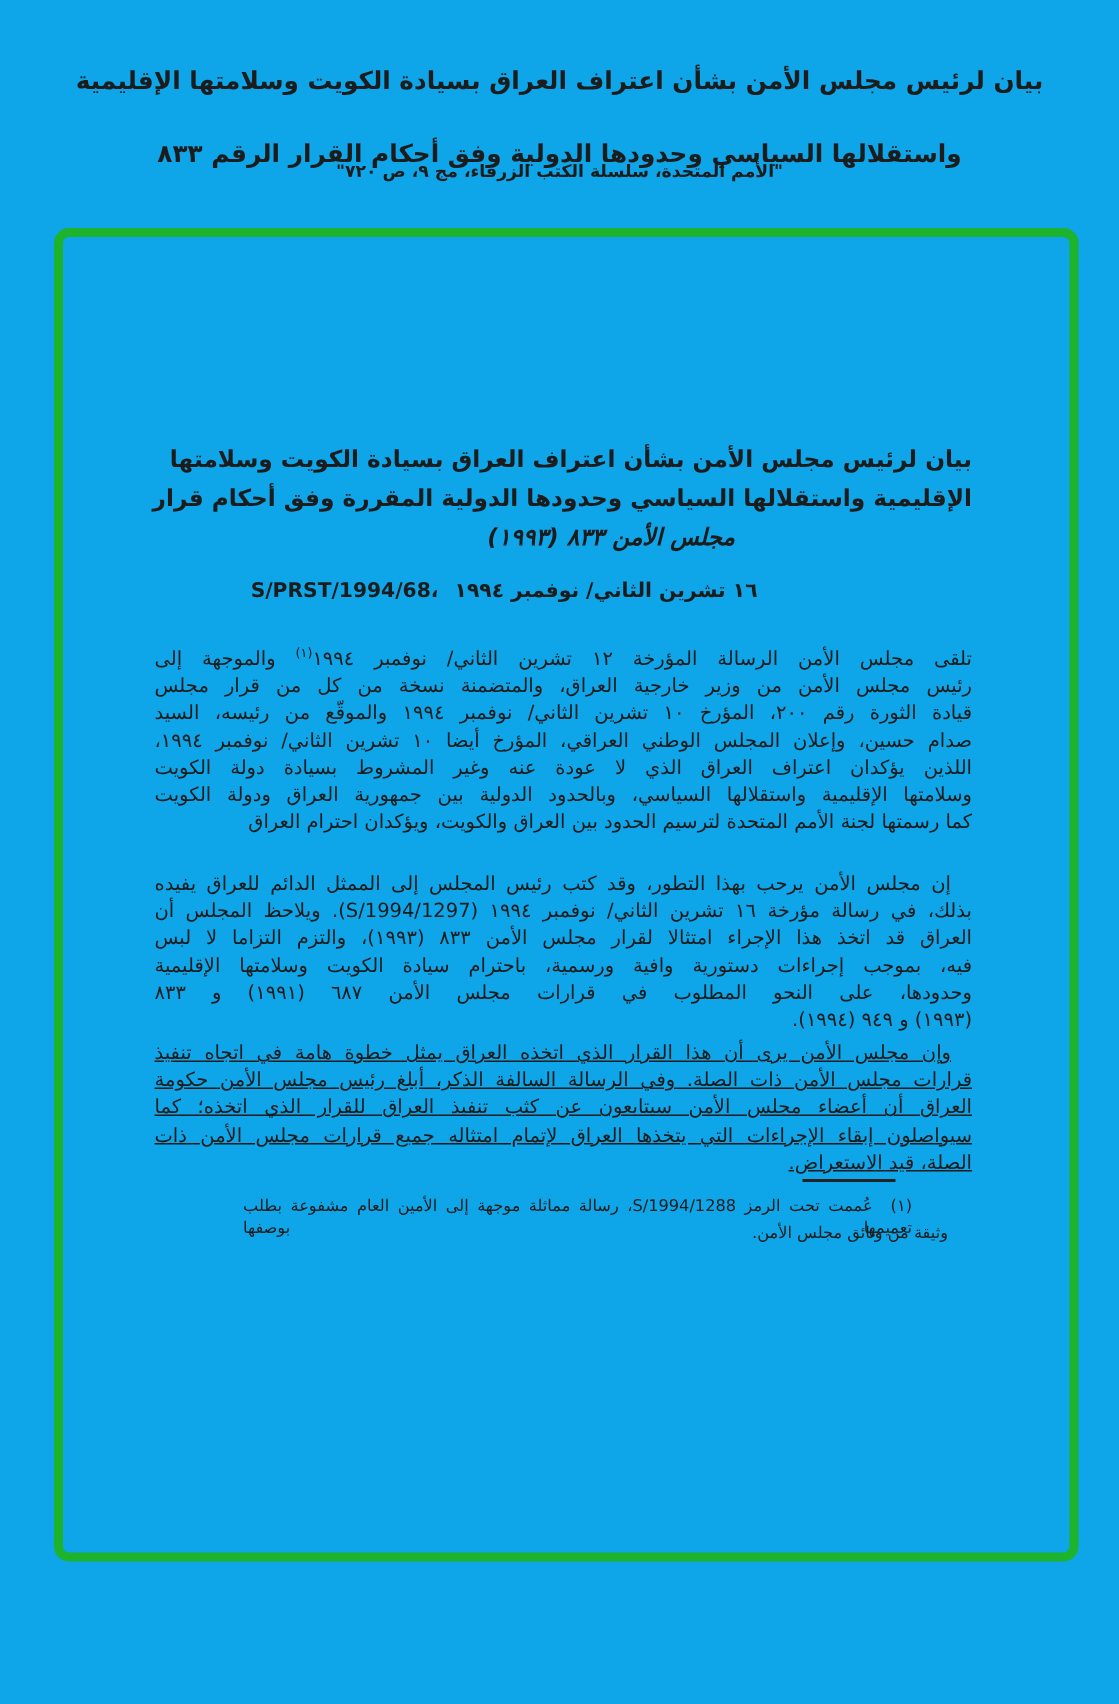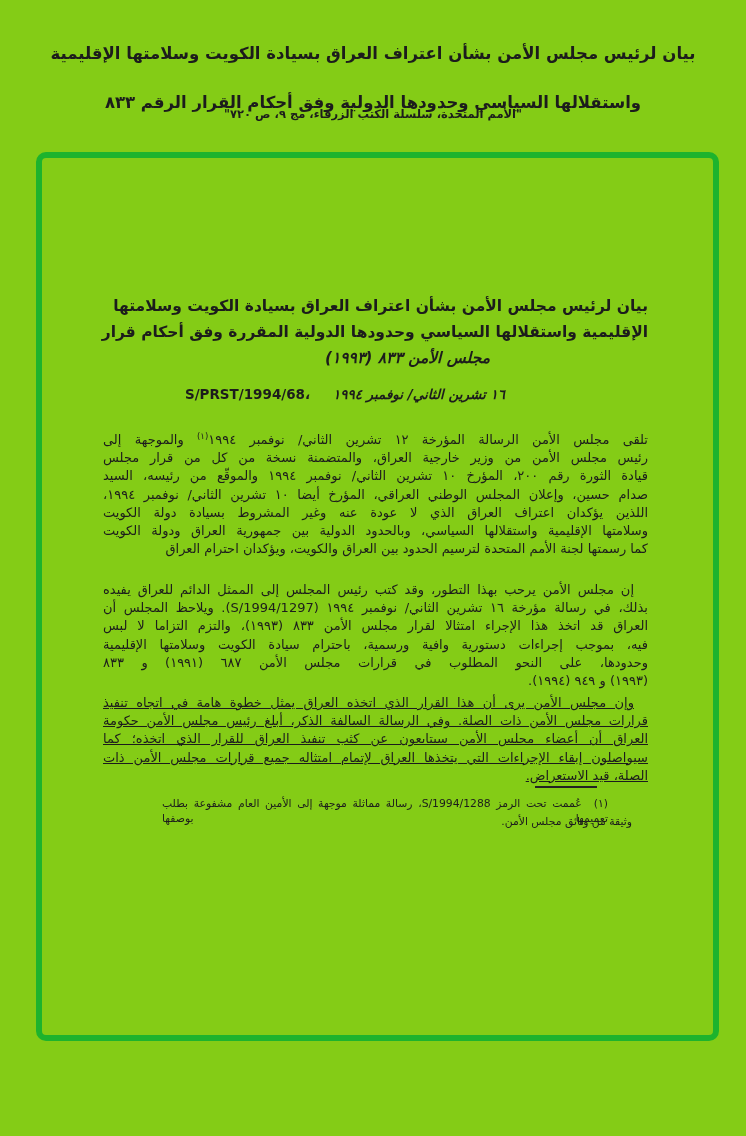--- a/index.html
+++ b/index.html
@@ -1,20 +1,20 @@
 <!DOCTYPE html>
 <html lang="ar"><head>
 <meta charset="utf-8">
 <style>
   html, body { margin: 0; padding: 0; background: #ffffff; }
   .page {
     position: relative;
     width: 746px;
     height: 1136px;
-    background: #84cc16;
+    background: #0ea5e9;
     font-family: "DejaVu Sans", sans-serif;
     color: #1c1c1c;
     overflow: hidden;
   }
   
   .hdr {
     position: absolute;
     left: 0;
     width: 746px;
     text-align: center;
@@ -54,21 +54,21 @@
   
   .ref-line {
     position: absolute;
     top: 386px;
     right: 241px;
     direction: ltr;
     font-weight: bold;
     font-size: 13.5px;
     white-space: nowrap;
   }
-  .ref-line .ref-date { margin-left: 18px; font-style: italic; }
+  .ref-line .ref-date { margin-left: 6px; }
 
   
   .para {
     position: absolute;
     left: 103px;
     width: 545px;
     direction: rtl;
     font-size: 13px;
     line-height: 18.2px;
   }

